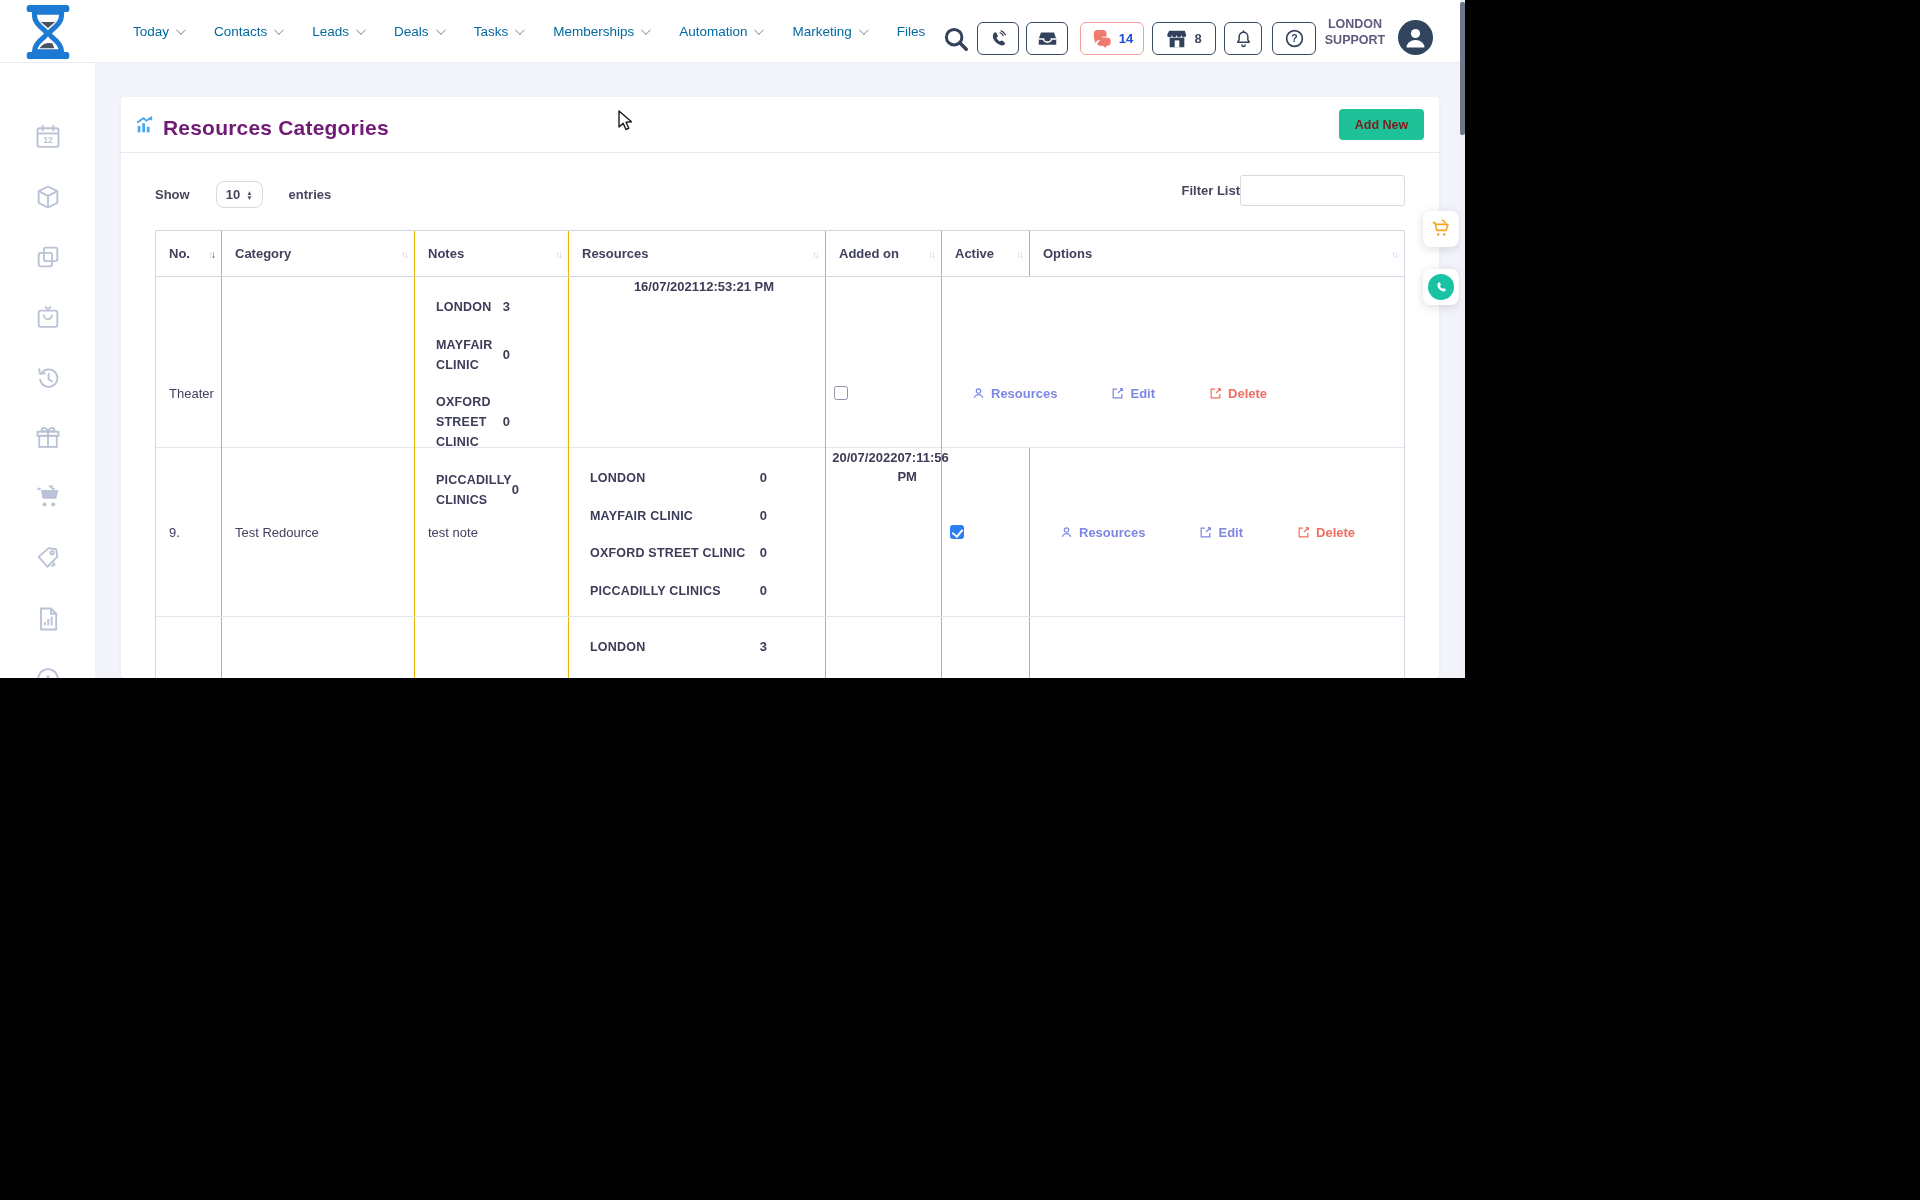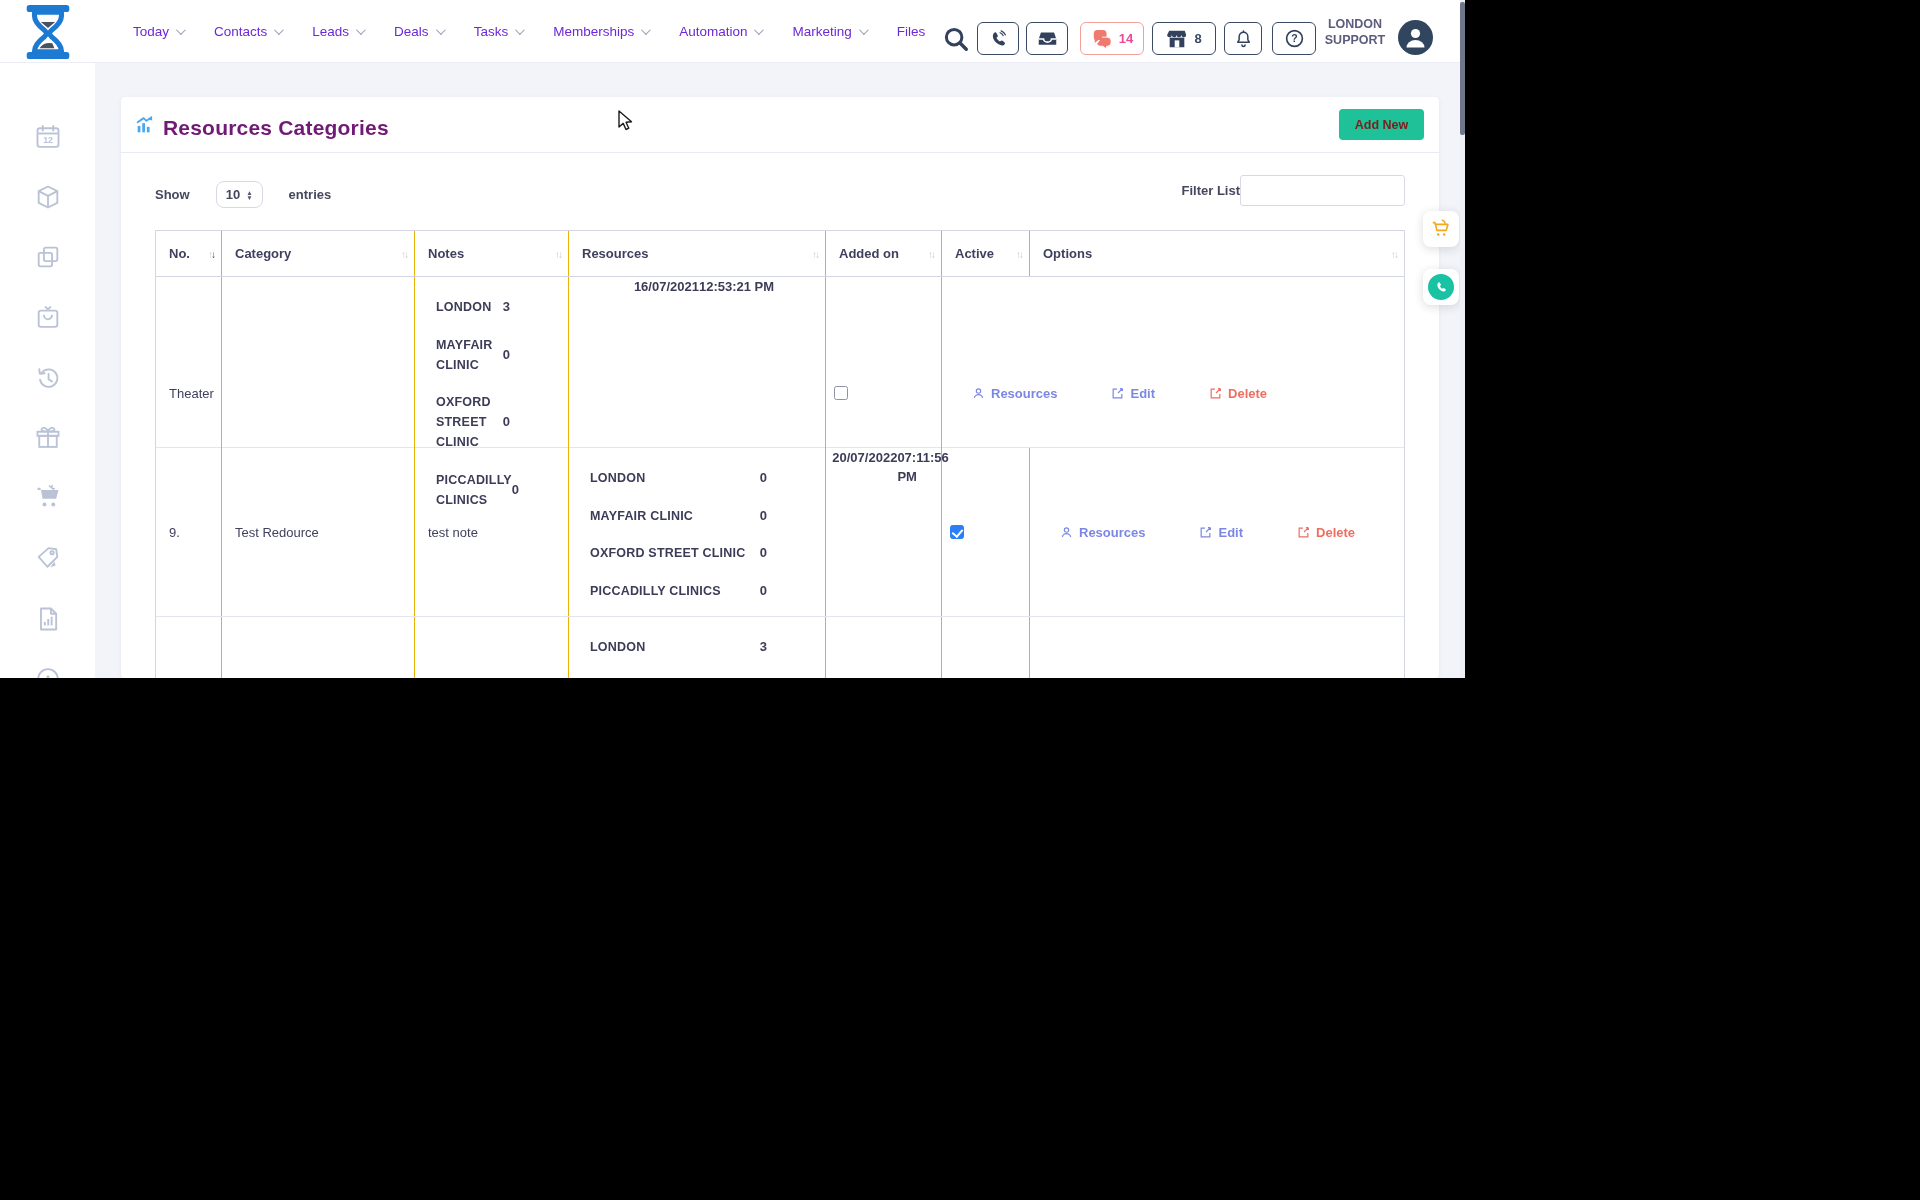--- a/index.html
+++ b/index.html
@@ -4,27 +4,27 @@
 <style>
   * { margin:0; padding:0; box-sizing:border-box; }
   html,body { width:1920px; height:1200px; background:#000; font-family:"Liberation Sans", sans-serif; overflow:hidden; }
   .canvas { position:absolute; top:0; left:0; width:1920px; height:1200px; background:#000; }
   .screen { position:absolute; top:0; left:0; width:1465px; height:678px; background:#f3f4f9; overflow:hidden; }
 
   
   .topbar { position:absolute; top:0; left:0; width:1465px; height:63px; background:#fff; border-bottom:1px solid #ecedf4; z-index:20; }
   .logo { position:absolute; left:22px; top:5px; width:52px; height:54px; }
   .nav { position:absolute; left:133px; top:0; height:63px; display:flex; align-items:center; gap:31px; }
-  .nav-item { display:flex; align-items:center; gap:7px; color:#6d28d9; font-size:13.5px; font-weight:500; cursor:pointer; white-space:nowrap; }
+  .nav-item { display:flex; align-items:center; gap:7px; color:#0369a1; font-size:13.5px; font-weight:500; cursor:pointer; white-space:nowrap; }
   .chev { width:7px; height:7px; border-right:1.6px solid #9a9ab5; border-bottom:1.6px solid #9a9ab5; transform:rotate(45deg) translateY(-2px); display:inline-block; }
   .actions { position:absolute; top:0; left:0; width:1465px; height:63px; }
   .iconbox { position:absolute; top:22px; height:33px; border:1.6px solid #3b4a63; border-radius:6px; background:#fff; display:flex; align-items:center; justify-content:center; gap:6px; cursor:pointer; }
   .iconbox.red { border-color:#f2a09a; }
   .count { font-size:13px; font-weight:700; color:#3b4a63; }
-  .count.red { color:#ec4899; }
+  .count.red { color:#1d4ed8; }
   .searchbtn { position:absolute; left:941px; top:24px; width:30px; height:30px; cursor:pointer; }
   .usertext { position:absolute; left:1322px; top:16px; width:66px; text-align:center; font-size:12.5px; font-weight:700; color:#5c5c7d; line-height:16px; }
   .avatar { position:absolute; left:1398px; top:20px; width:35px; height:35px; border-radius:50%; background:#31455e; display:flex; align-items:center; justify-content:center; cursor:pointer; }
 
   
   .sidebar { position:absolute; top:63px; left:0; width:95px; height:615px; background:#fff; z-index:10; }
   .side-ic { position:absolute; left:34px; width:28px; height:28px; cursor:pointer; }
 
   
   .card { position:absolute; left:121px; top:97px; width:1318px; height:581px; background:#fff; border-radius:4px; box-shadow:0 1px 4px rgba(60,60,110,.07); }

